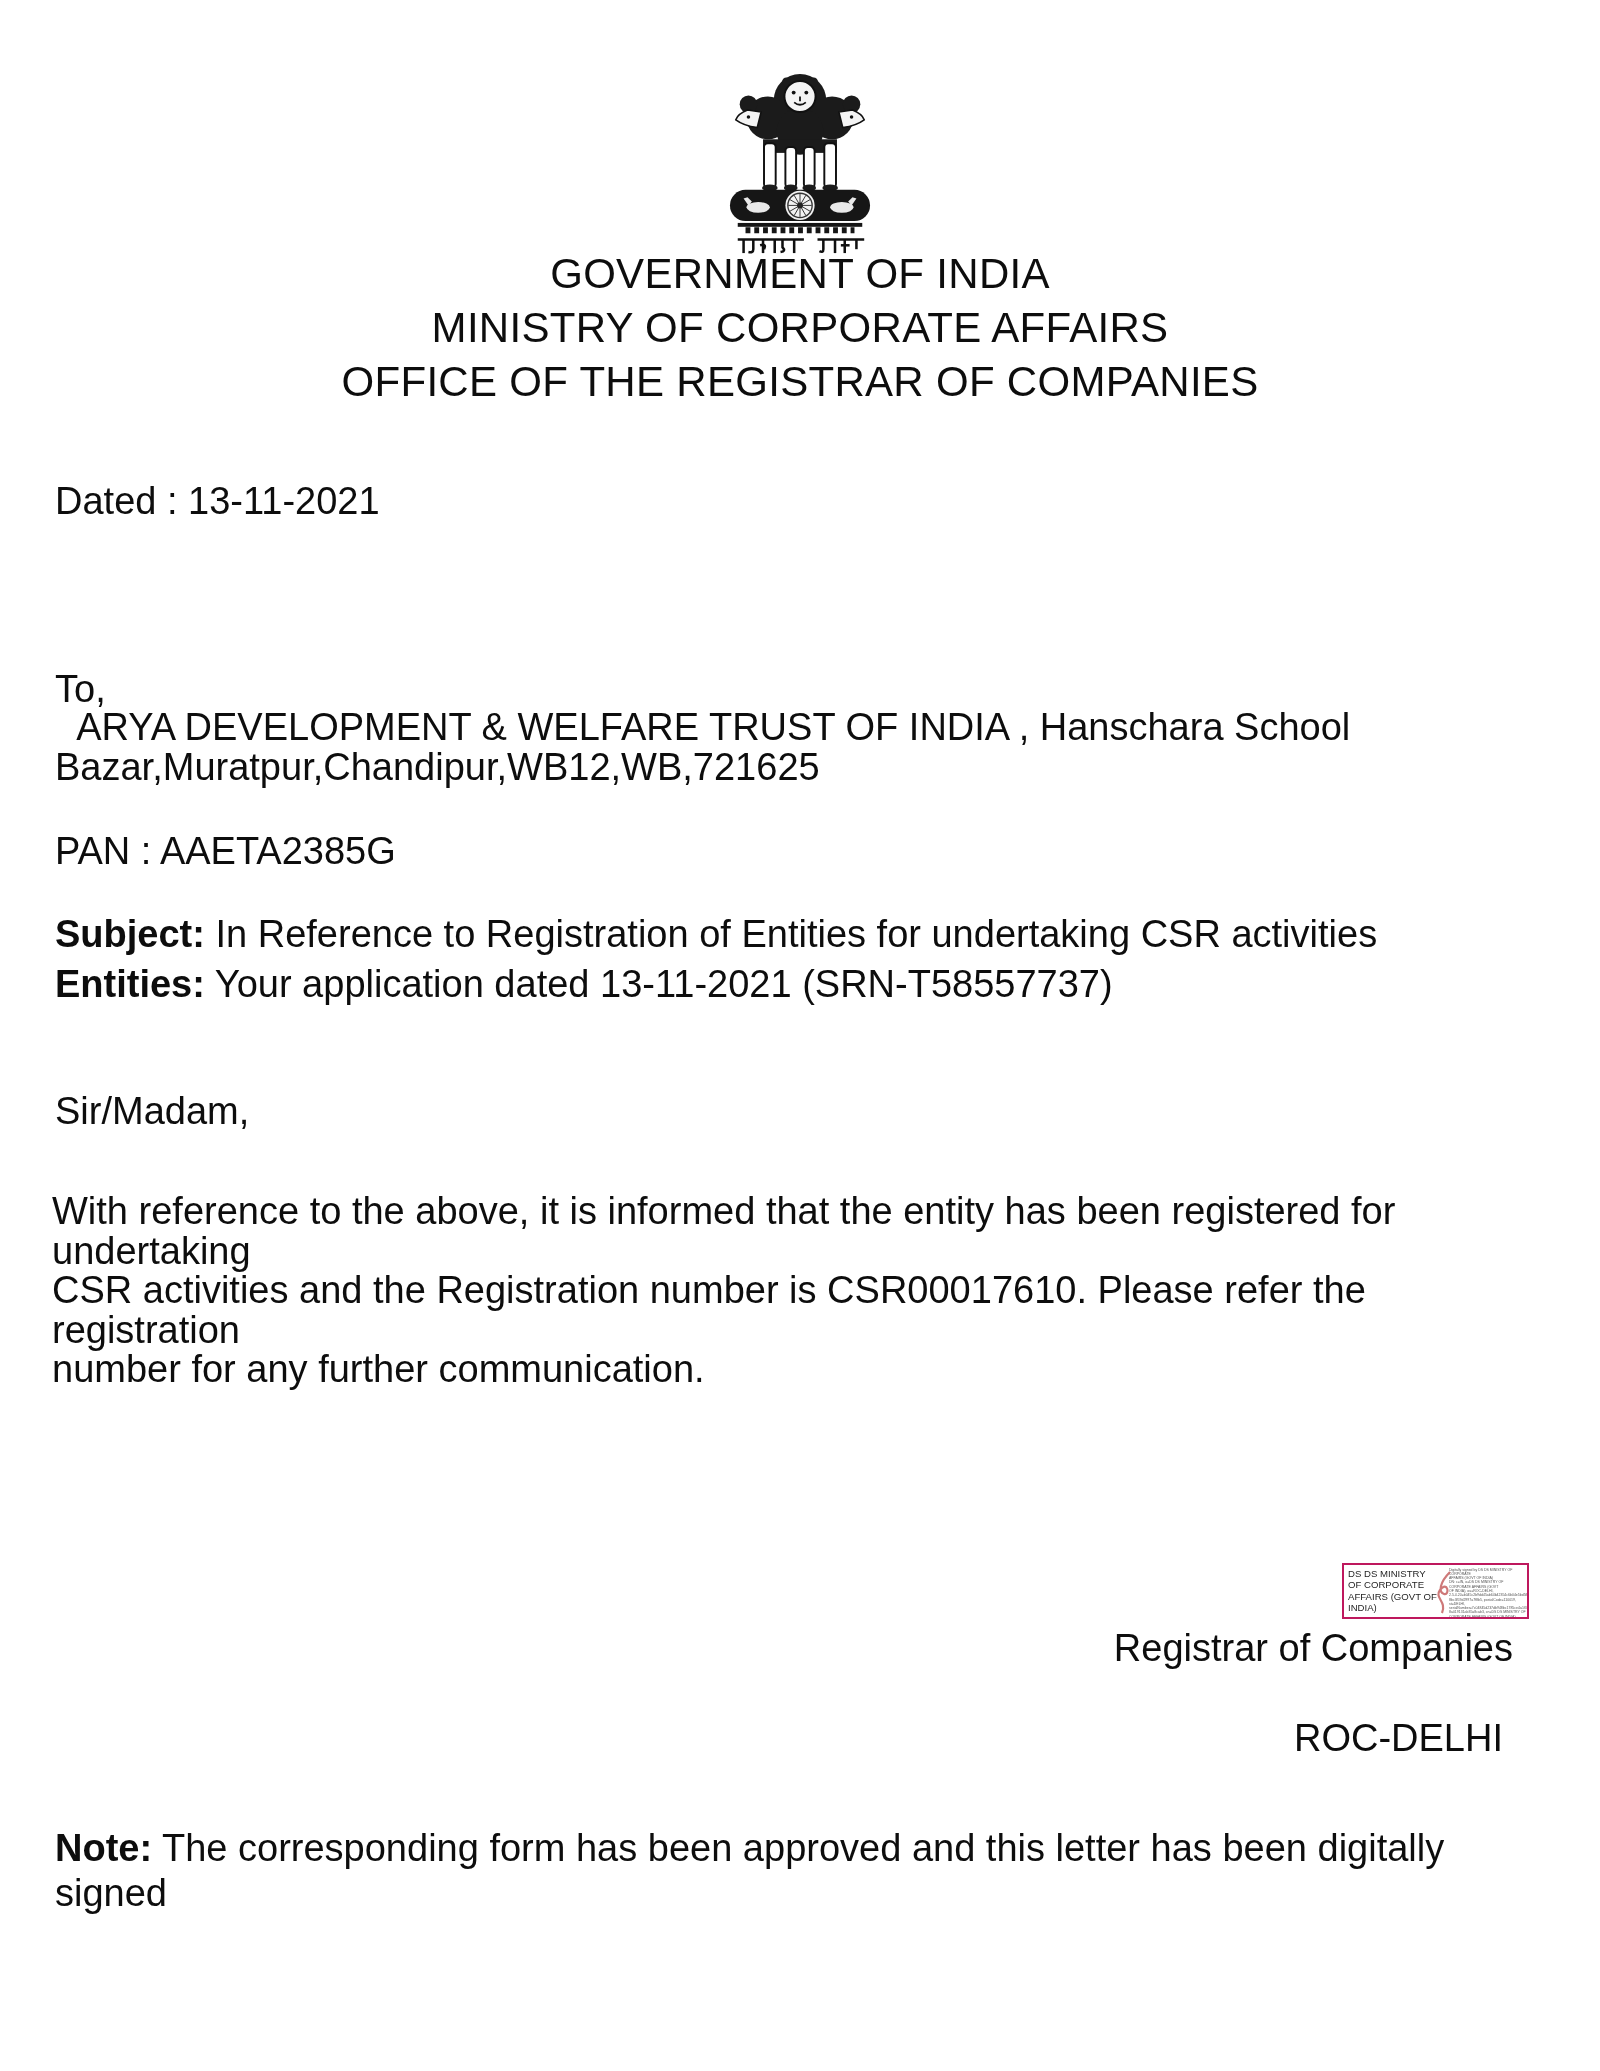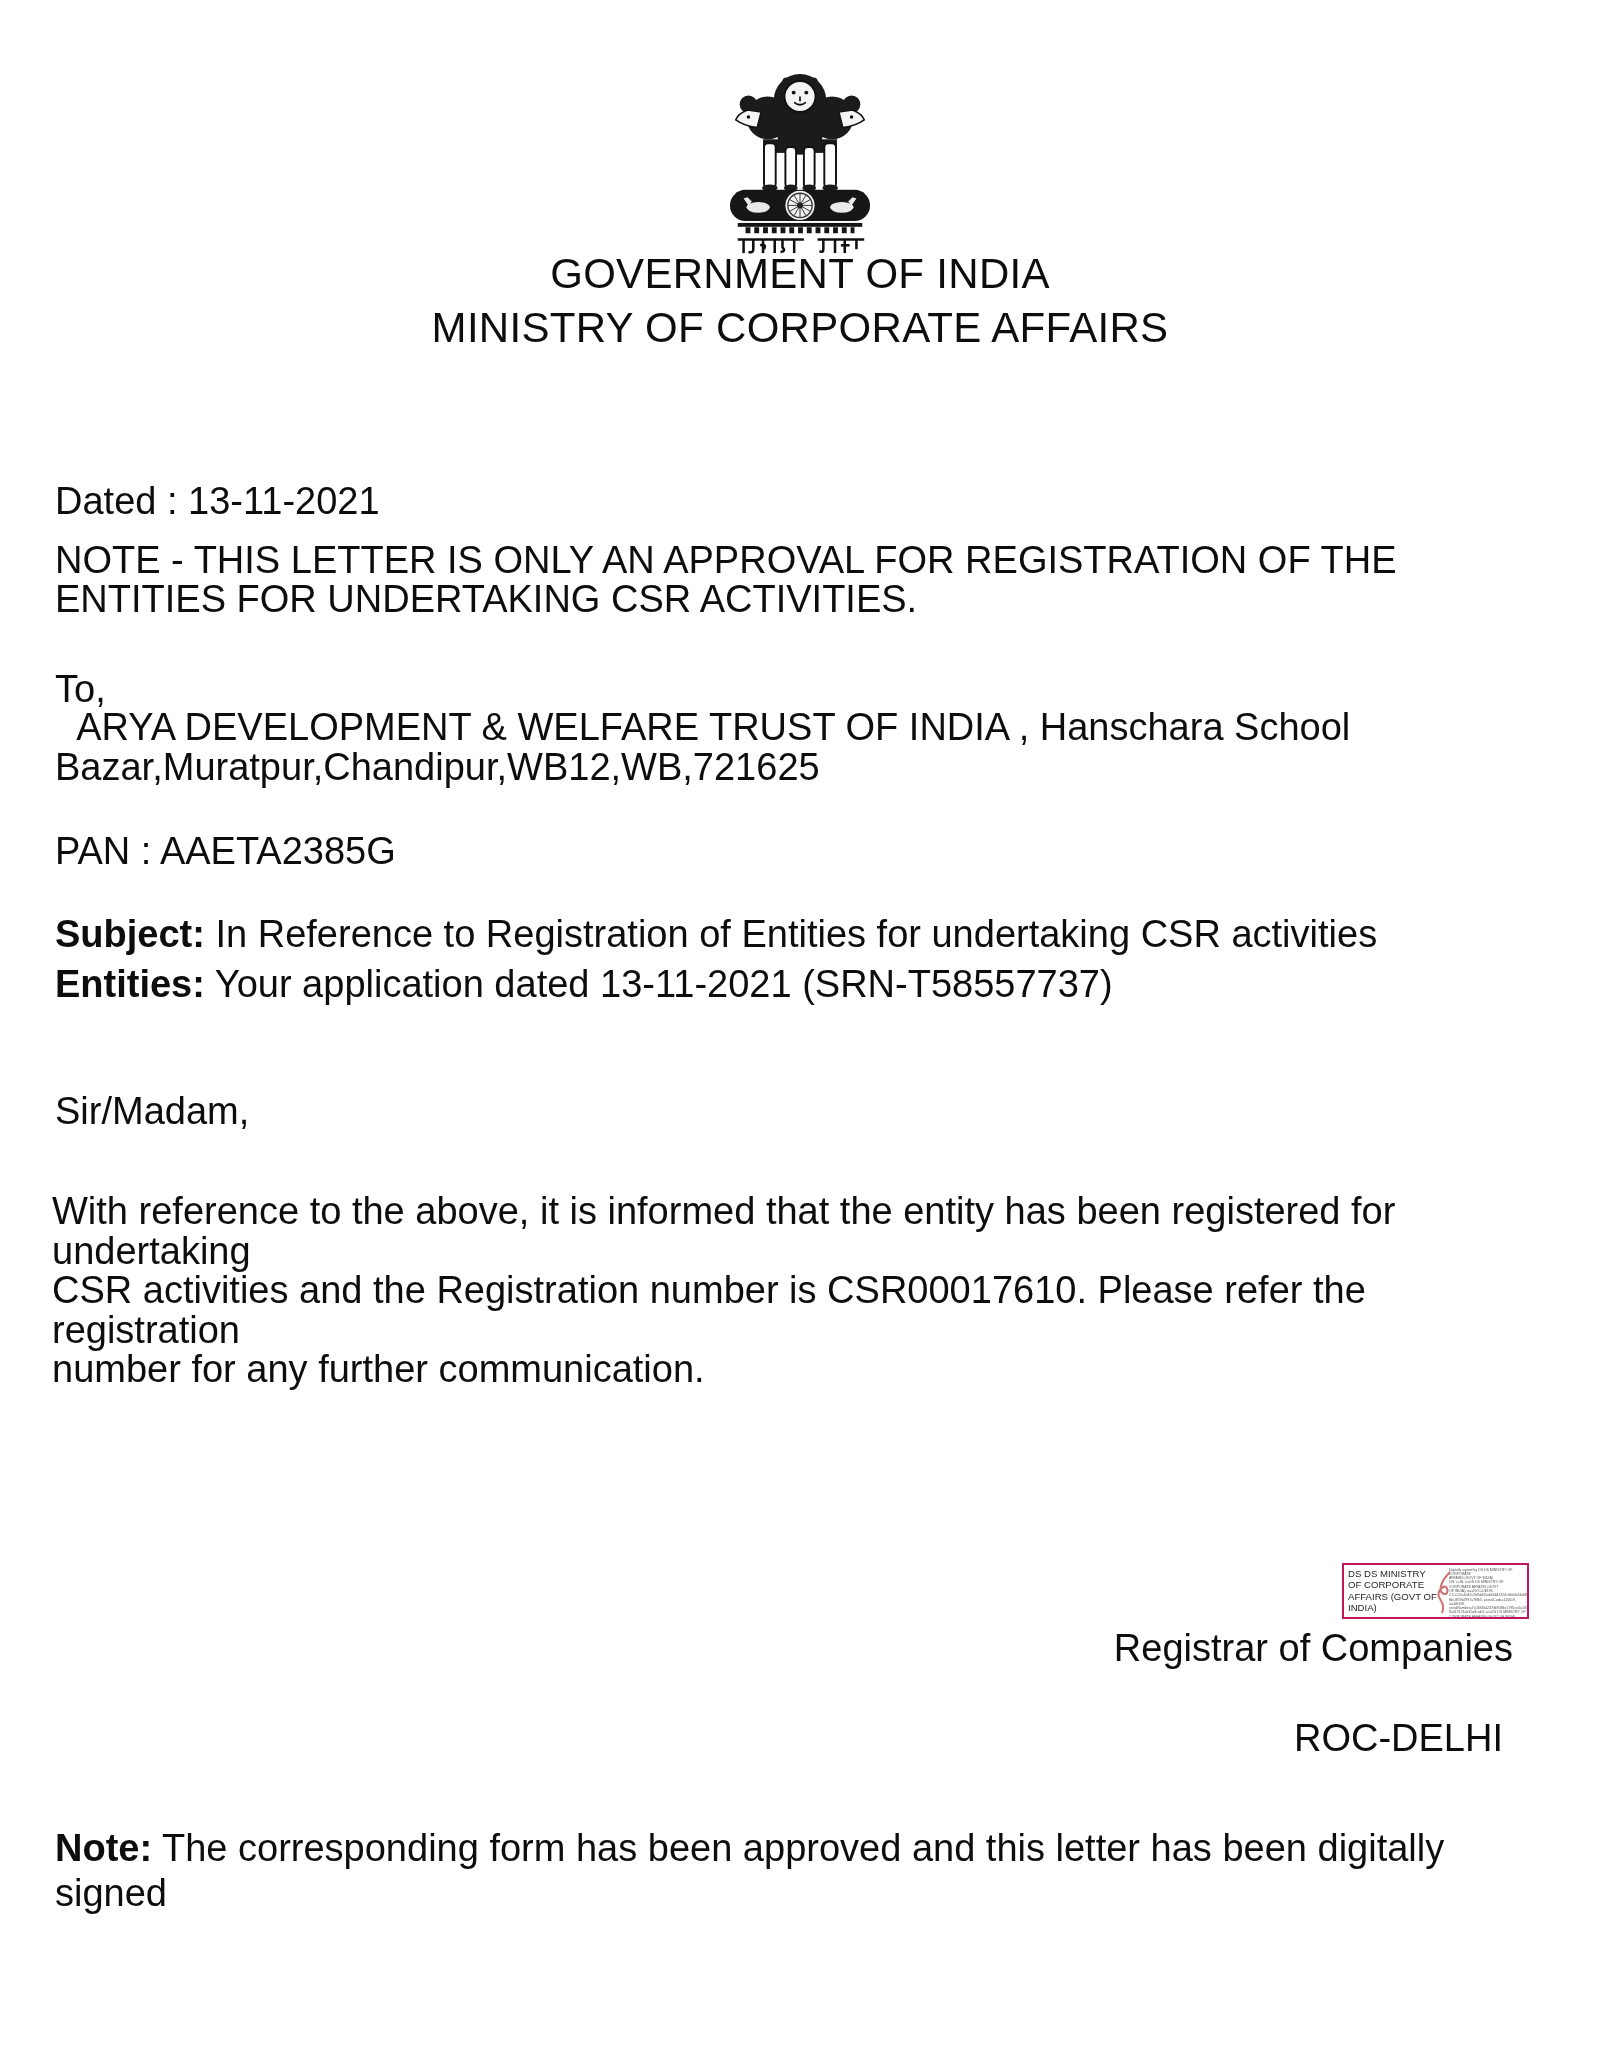--- a/index.html
+++ b/index.html
@@ -153,25 +153,24 @@
         <path d="M136 203 V217"></path>
         <path d="M146 203 V217"></path>
         <path d="M142 209 H151"></path>
         <path d="M158 203 V213"></path>
       </g>
     </svg>
   </div>
 
   <div class="abs hline h-gov">GOVERNMENT OF INDIA</div>
   <div class="abs hline h-min">MINISTRY OF CORPORATE AFFAIRS</div>
+  <div class="abs hline h-off">OFFICE OF THE REGISTRAR OF COMPANIES</div>
 
   <div class="abs t30 dated">Dated : 13-11-2021</div>
 
-  <div class="abs t30 lines note-banner">NOTE - THIS LETTER IS ONLY AN APPROVAL FOR REGISTRATION OF THE
-ENTITIES FOR UNDERTAKING CSR ACTIVITIES.</div>
 
   <div class="abs t30 to-line">To,</div>
   <div class="abs t30 lines address">  ARYA DEVELOPMENT &amp; WELFARE TRUST OF INDIA , Hanschara School
 Bazar,Muratpur,Chandipur,WB12,WB,721625</div>
   <div class="abs t30 pan">PAN : AAETA2385G</div>
 
   <div class="abs t30 subject">
     <span class="b">Subject:</span><span> In Reference to Registration of Entities for undertaking CSR activities</span>
   </div>
   <div class="abs t30 reference">

